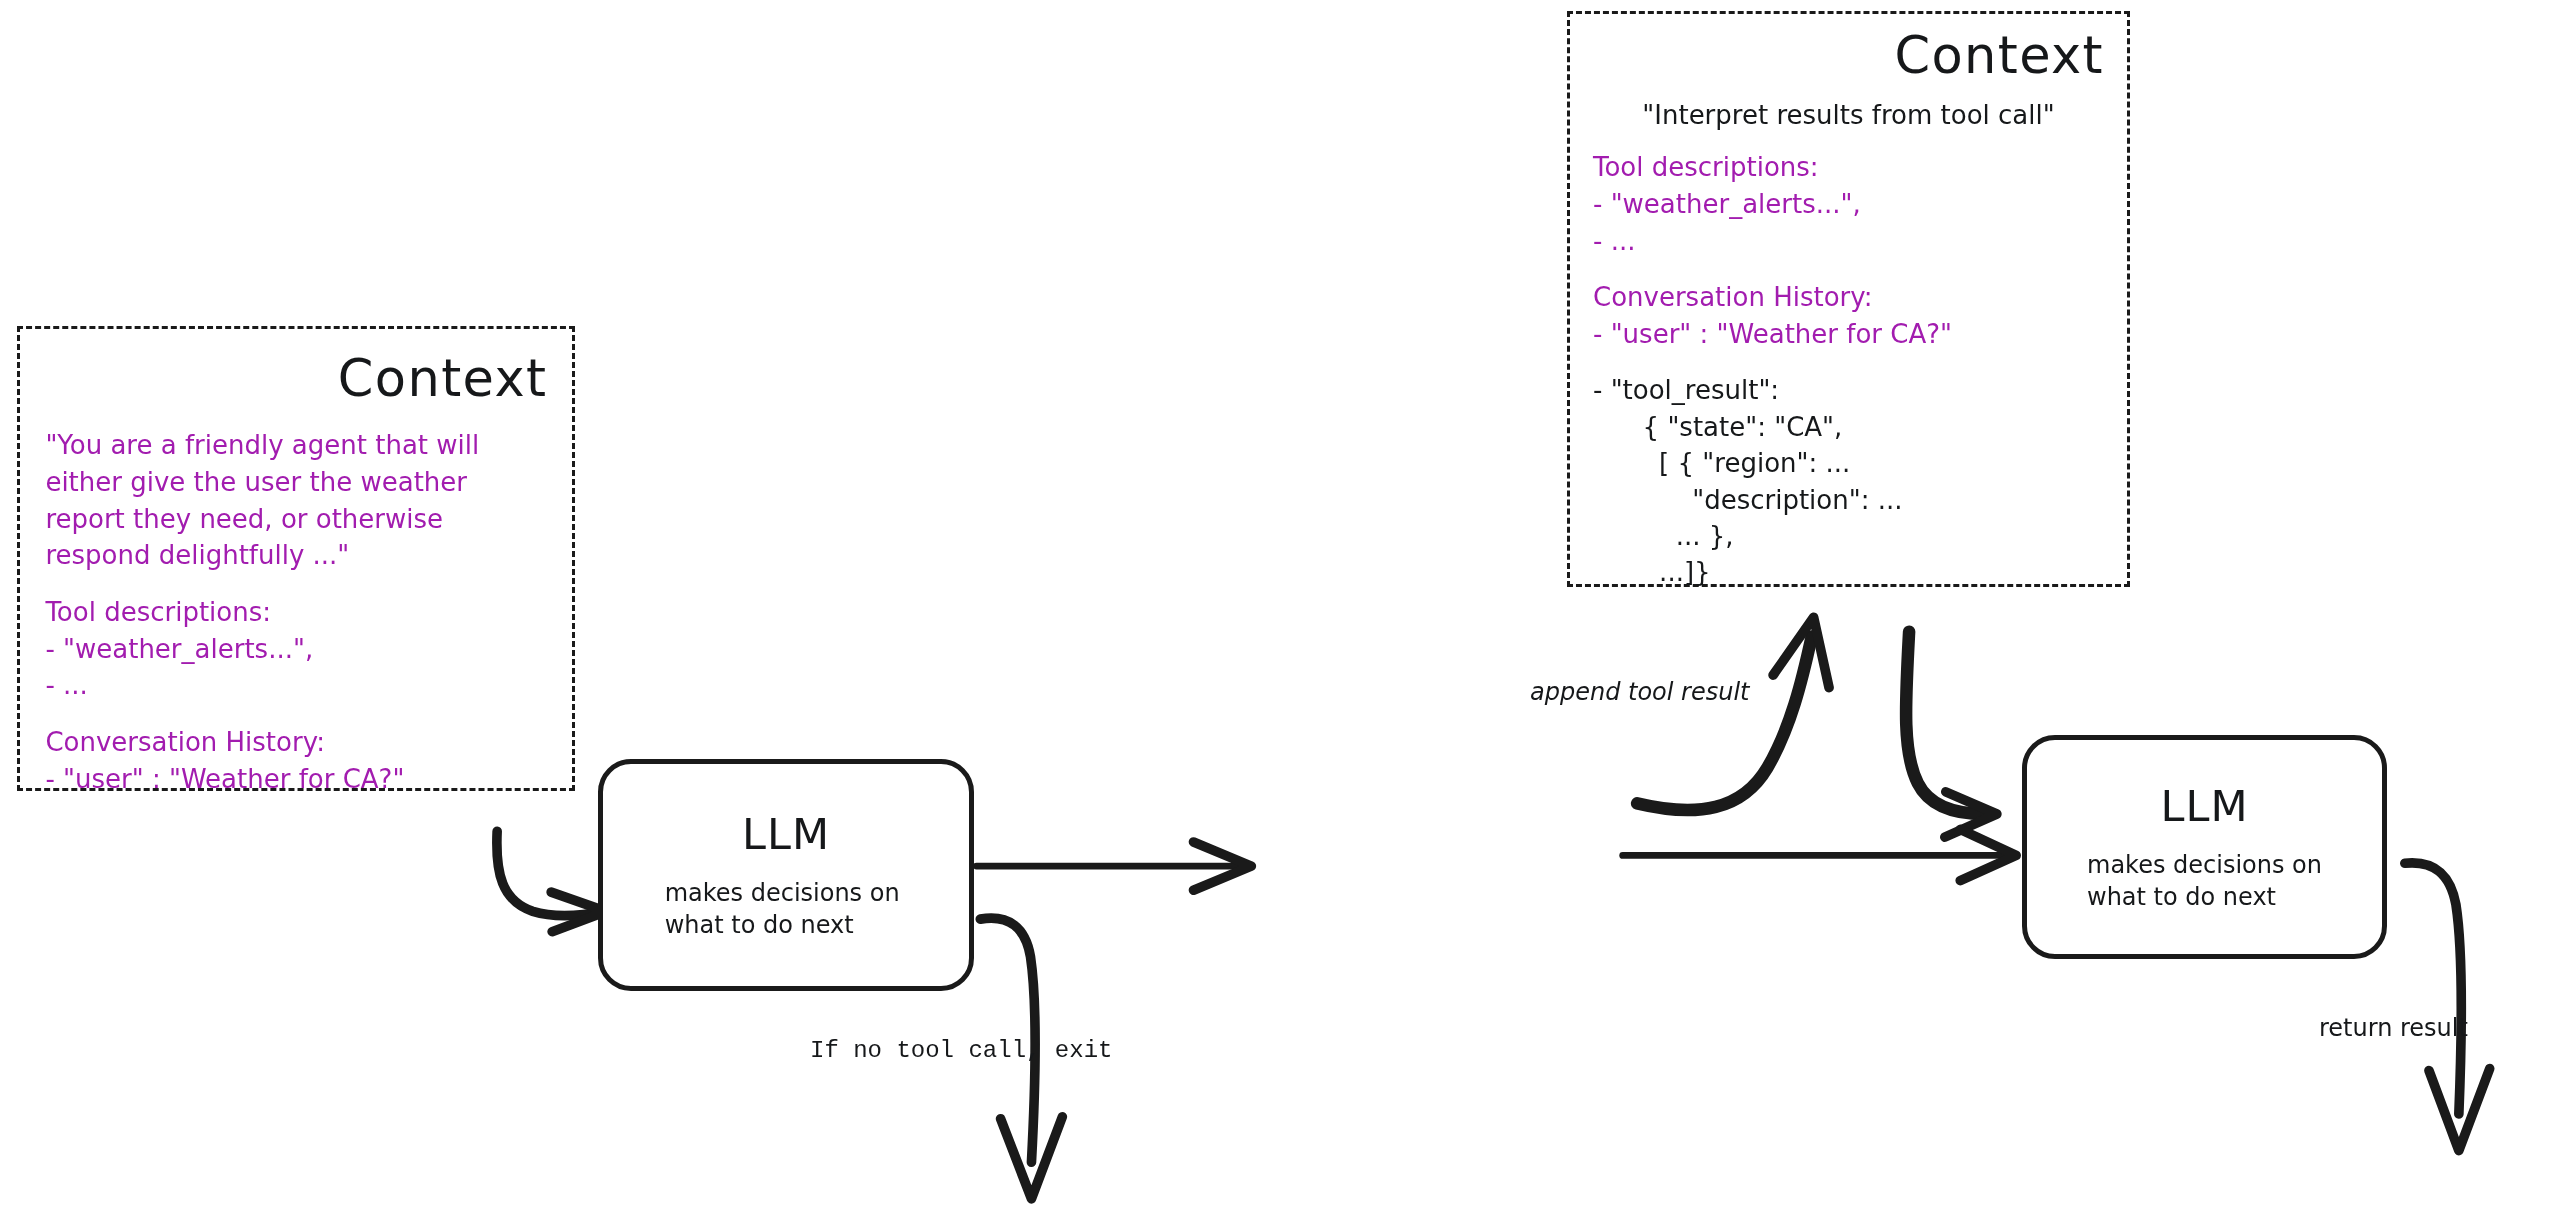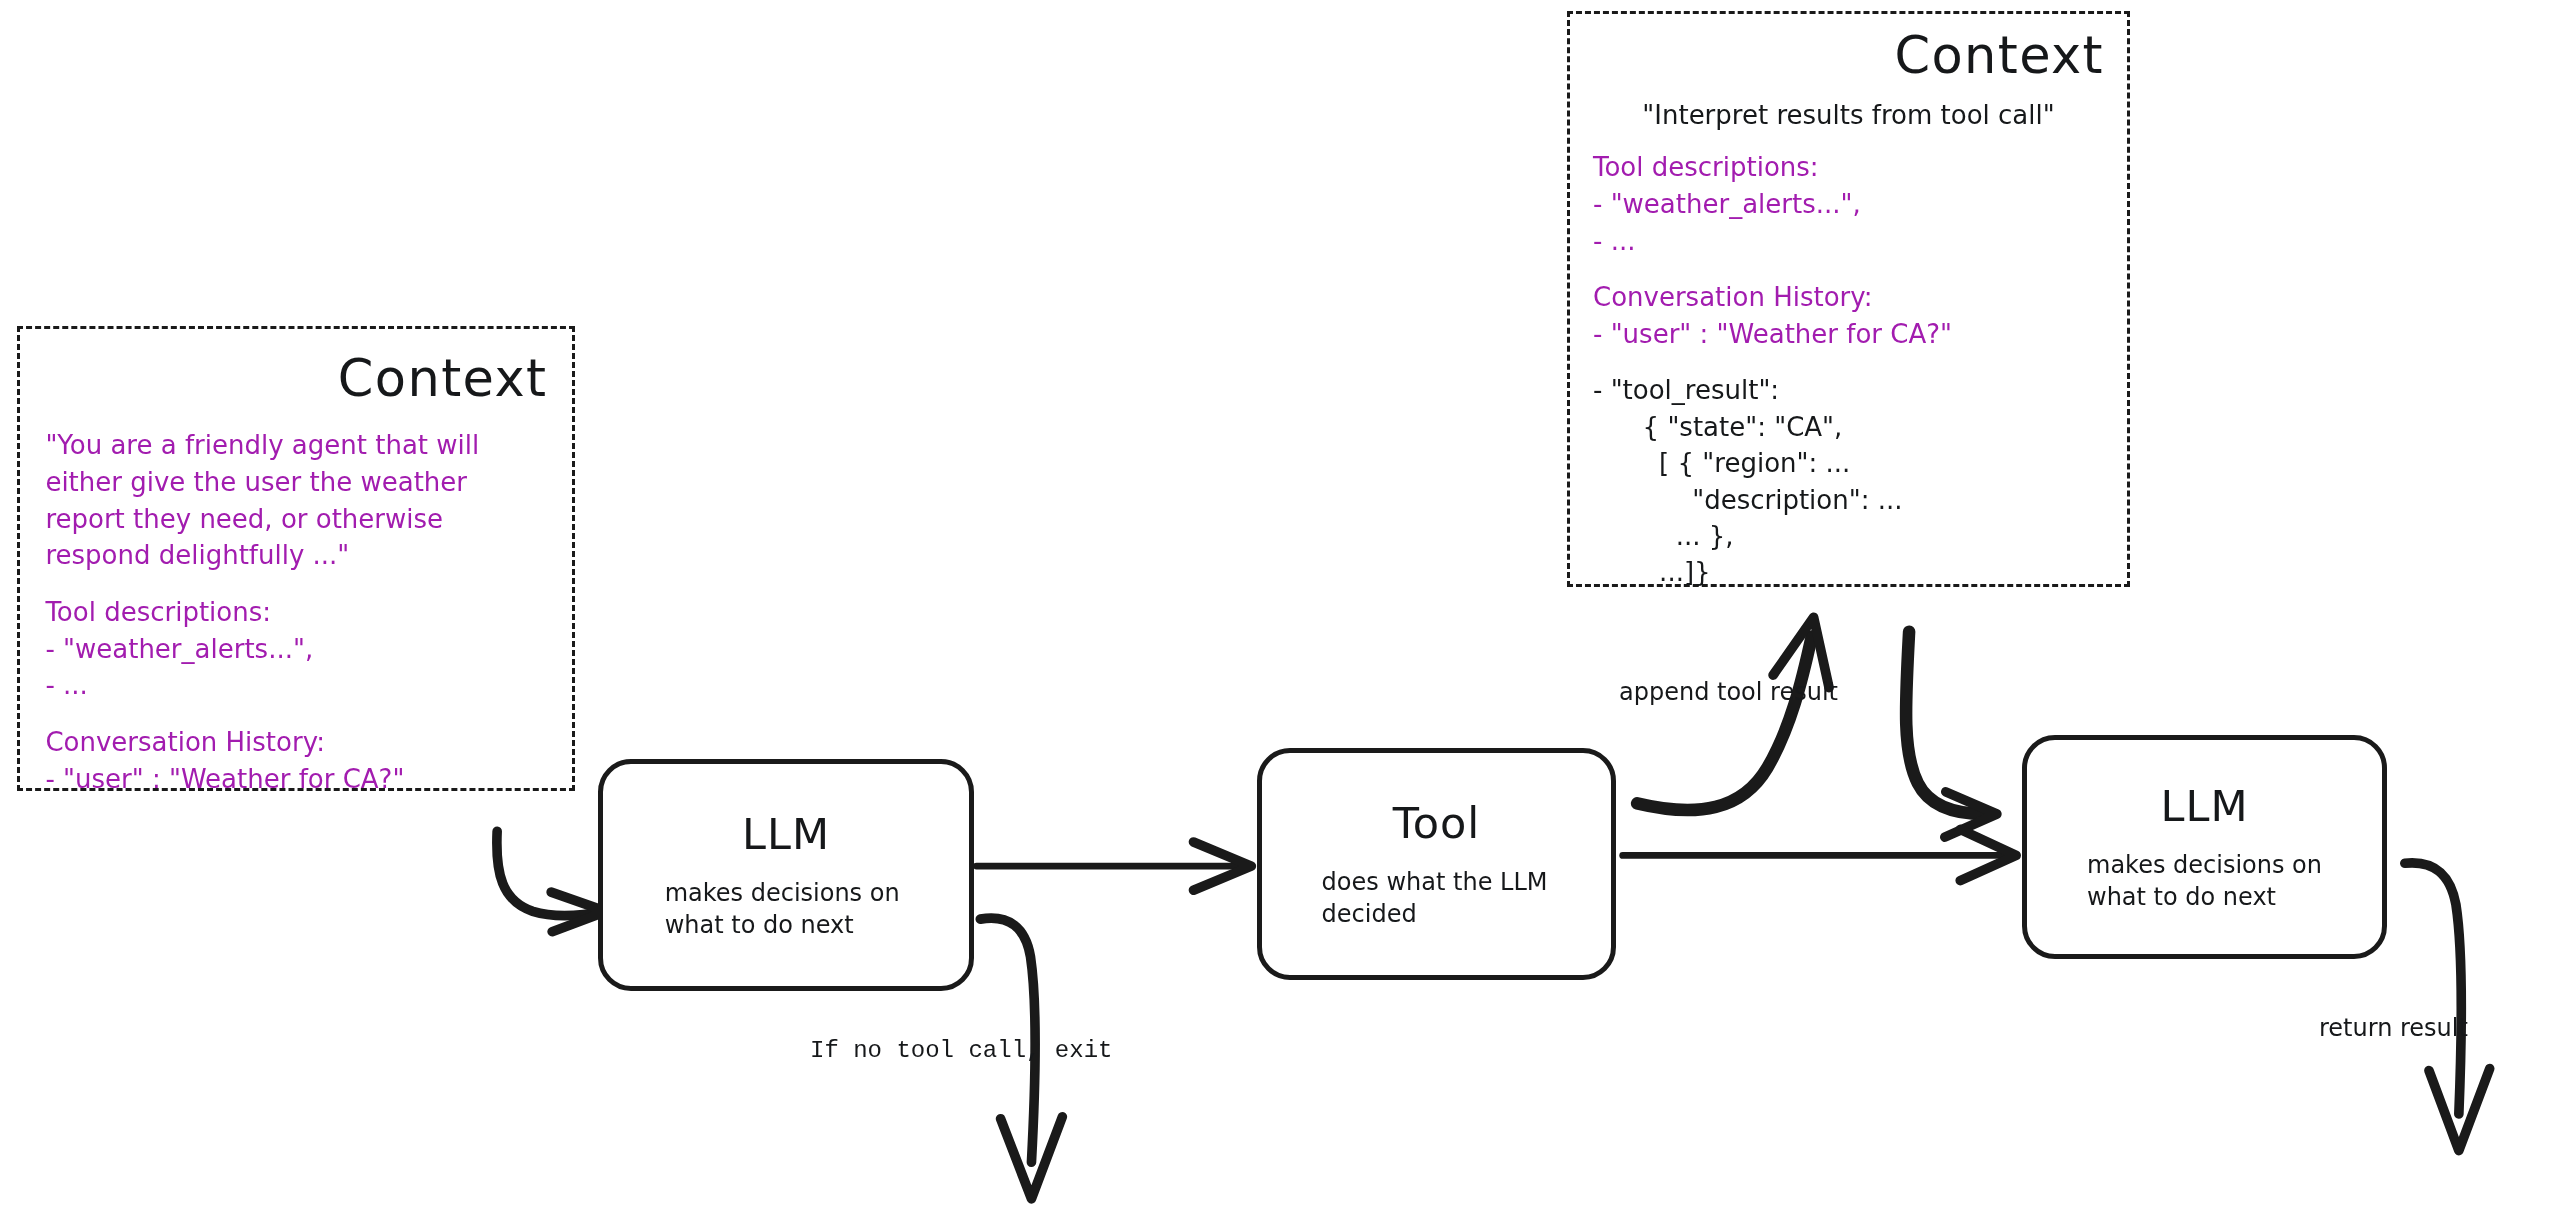--- a/index.html
+++ b/index.html
@@ -127,21 +127,21 @@
   #node-llm-2 .node-sub { margin-left: 0px; }
 
   
   .edge-label {
     position: absolute;
     font-size: 24px;
     color: #16181a;
     white-space: nowrap;
     font-family: "DejaVu Sans", sans-serif;
   }
-  #label-append { left: 1619px; top: 678px; }
+  #label-append { left: 1530px; top: 678px; font-style: italic; }
   #label-exit   { left: 810px;  top: 1037px; font-family: Liberation Mono, monospace; }
   #label-return { left: 2319px; top: 1014px; }
 </style>
 </head>
 <body>
 
 <div id="canvas">
 
   <svg class="svg-layer" viewBox="0 0 2670 1266" xmlns="http://www.w3.org/2000/svg">
     <defs>
@@ -234,25 +234,20 @@
           ... },
         ...]}</div>
   </div>
 
   <div class="node-box" id="node-llm-1">
     <div class="node-title">LLM</div>
     <div class="node-sub">makes decisions on
 what to do next</div>
   </div>
 
-  <div class="node-box" id="node-tool">
-    <div class="node-title">Tool</div>
-    <div class="node-sub">does what the LLM
-decided</div>
-  </div>
 
   <div class="node-box" id="node-llm-2">
     <div class="node-title">LLM</div>
     <div class="node-sub">makes decisions on
 what to do next</div>
   </div>
 
   <div class="edge-label" id="label-append">append tool result</div>
 
   <div class="edge-label" id="label-exit">If no tool call, exit</div>

